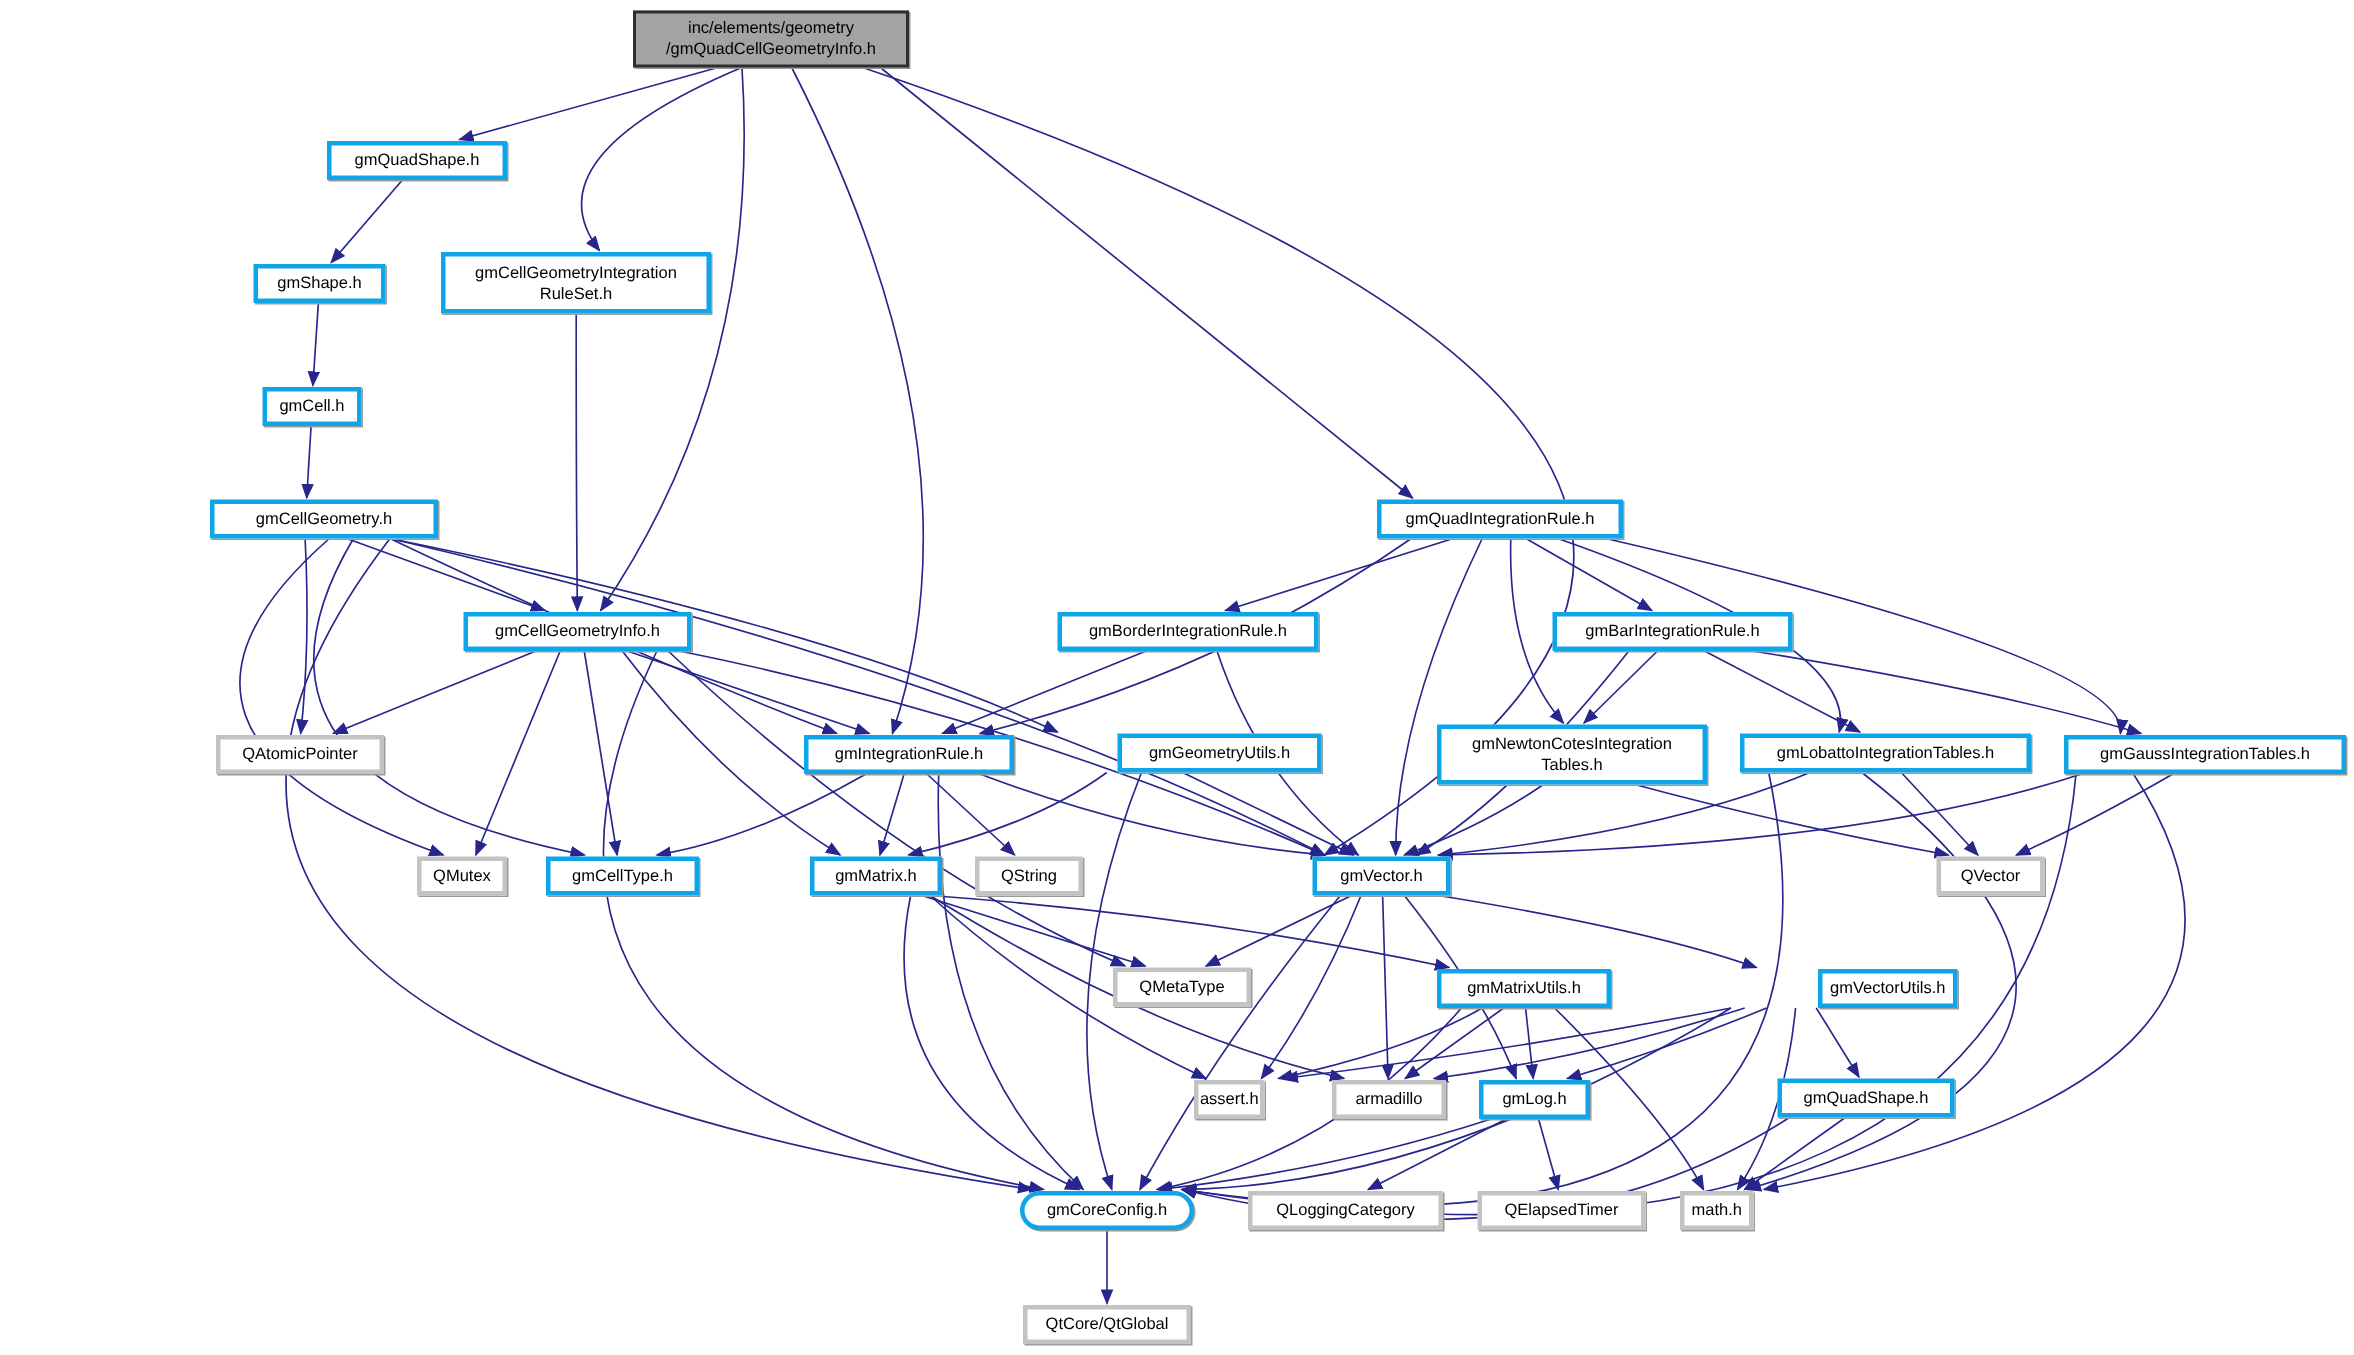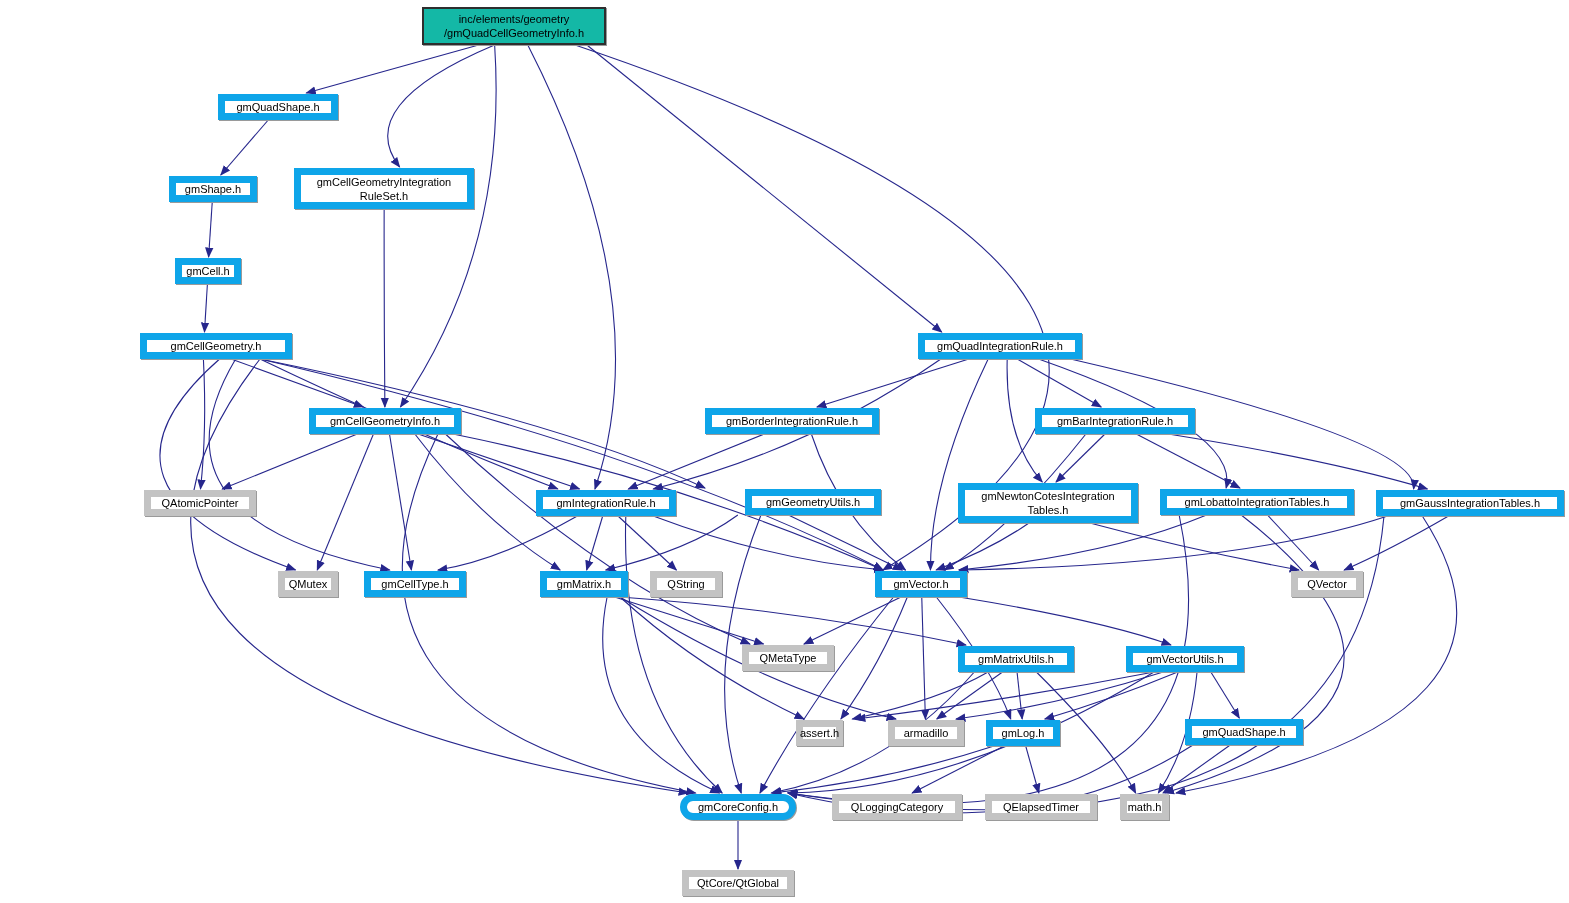--- a/index.html
+++ b/index.html
@@ -1,23 +1,23 @@
 <!DOCTYPE html>
 <html><head>
 <meta charset="utf-8">
 <style>
   html,body{margin:0;padding:0;background:#ffffff;}
   #graph{position:relative;width:1569px;height:903px;overflow:hidden;
          font-family:"Liberation Sans", sans-serif;}
   #edges{position:absolute;left:0;top:0;z-index:1;}
   .node{position:absolute;z-index:2;display:flex;align-items:center;justify-content:center;
         text-align:center;font-size:11px;line-height:14px;color:#000;
-        background:#ffffff;border:7px solid #0ea5e9;box-sizing:border-box;
+        background:#ffffff;border:3px solid #0ea5e9;box-sizing:border-box;
         white-space:pre-line;padding:1px 3px;box-shadow:1px 1px 0 #9a9a9a;cursor:pointer;}
-  .node.root{background:#14b8a6;border:2px solid #2e2e2e;}
+  .node.root{background:#a3a3a3;border:2px solid #2e2e2e;}
   .node.external{border-color:#c3c3c3;}
 </style>
 </head>
 <body>
 
 <div id="graph">
   <svg id="edges" xmlns="http://www.w3.org/2000/svg" width="1569" height="903">
       <defs>
         <marker id="arr" viewBox="0 0 10 10" refX="9" refY="5" markerWidth="9.5" markerHeight="9.5" orient="auto">
           <path d="M0,1 L10,5 L0,9 z" fill="#26268c"></path>
@@ -129,21 +129,21 @@
     <div class="node " style="left: 1160px; top: 489px; width: 194px; height: 26px;">gmLobattoIntegrationTables.h</div>
     <div class="node " style="left: 1376px; top: 490px; width: 188px; height: 26px;">gmGaussIntegrationTables.h</div>
     <div class="node external" style="left: 278px; top: 571px; width: 60px; height: 26px;">QMutex</div>
     <div class="node " style="left: 364px; top: 571px; width: 102px; height: 26px;">gmCellType.h</div>
     <div class="node " style="left: 540px; top: 571px; width: 88px; height: 26px;">gmMatrix.h</div>
     <div class="node external" style="left: 650px; top: 571px; width: 72px; height: 26px;">QString</div>
     <div class="node " style="left: 875px; top: 571px; width: 92px; height: 26px;">gmVector.h</div>
     <div class="node external" style="left: 1291px; top: 571px; width: 72px; height: 26px;">QVector</div>
     <div class="node external" style="left: 742px; top: 645px; width: 92px; height: 26px;">QMetaType</div>
     <div class="node " style="left: 958px; top: 646px; width: 116px; height: 26px;">gmMatrixUtils.h</div>
-    <div class="node " style="left: 1126px; top: 646px; width: 118px; height: 26px;">gmVectorUtils.h</div>
+    <div class="node " style="left: 1212px; top: 646px; width: 93px; height: 26px;">gmVectorUtils.h</div>
     <div class="node external" style="left: 796px; top: 720px; width: 47px; height: 26px;">assert.h</div>
     <div class="node external" style="left: 888px; top: 720px; width: 76px; height: 26px;">armadillo</div>
     <div class="node " style="left: 986px; top: 720px; width: 74px; height: 26px;">gmLog.h</div>
     <div class="node " style="left: 1185px; top: 719px; width: 118px; height: 26px;">gmQuadShape.h</div>
     <div class="node " style="left: 680px; top: 794px; width: 116px; height: 26px; border-radius: 13px;">gmCoreConfig.h</div>
     <div class="node external" style="left: 832px; top: 794px; width: 130px; height: 26px;">QLoggingCategory</div>
     <div class="node external" style="left: 985px; top: 794px; width: 112px; height: 26px;">QElapsedTimer</div>
     <div class="node external" style="left: 1120px; top: 794px; width: 49px; height: 26px;">math.h</div>
     <div class="node external" style="left: 682px; top: 870px; width: 112px; height: 26px;">QtCore/QtGlobal</div>
   </div>

